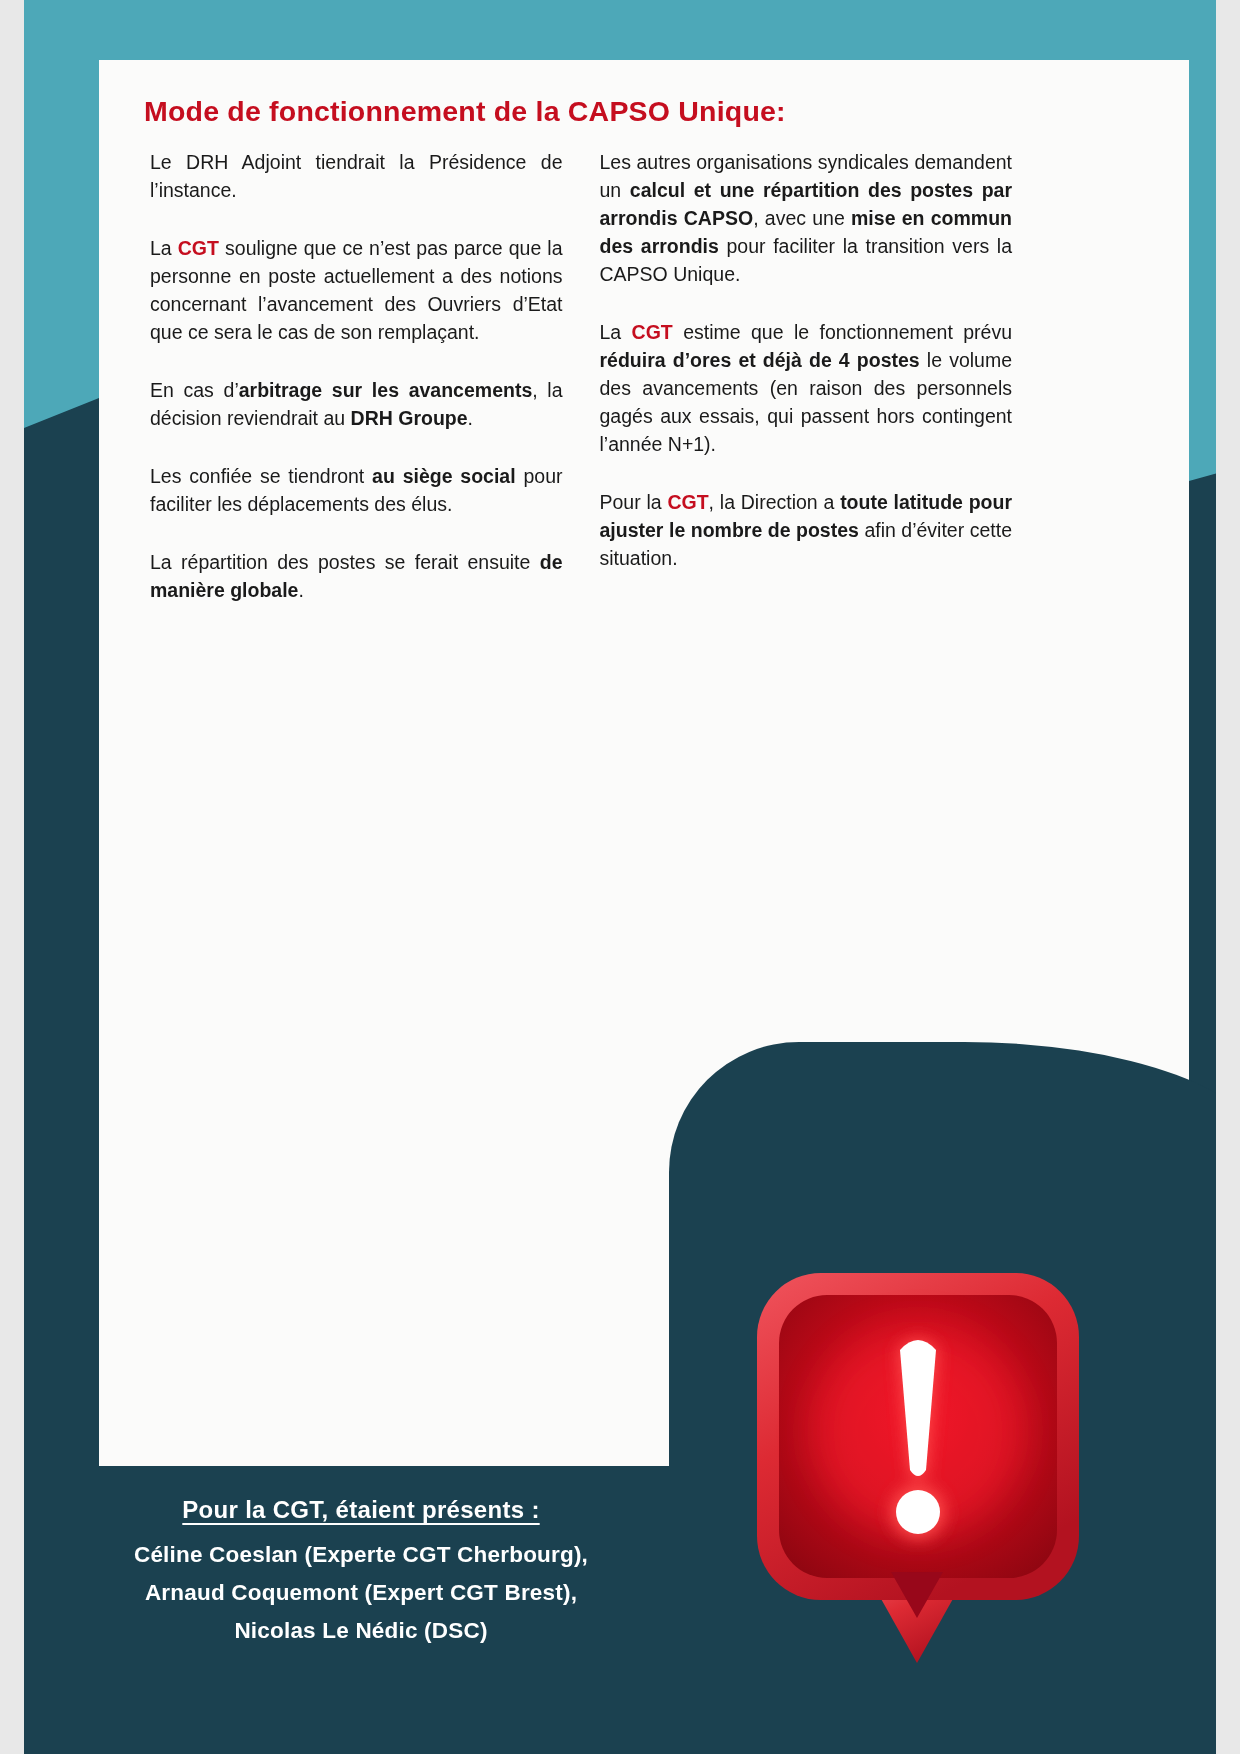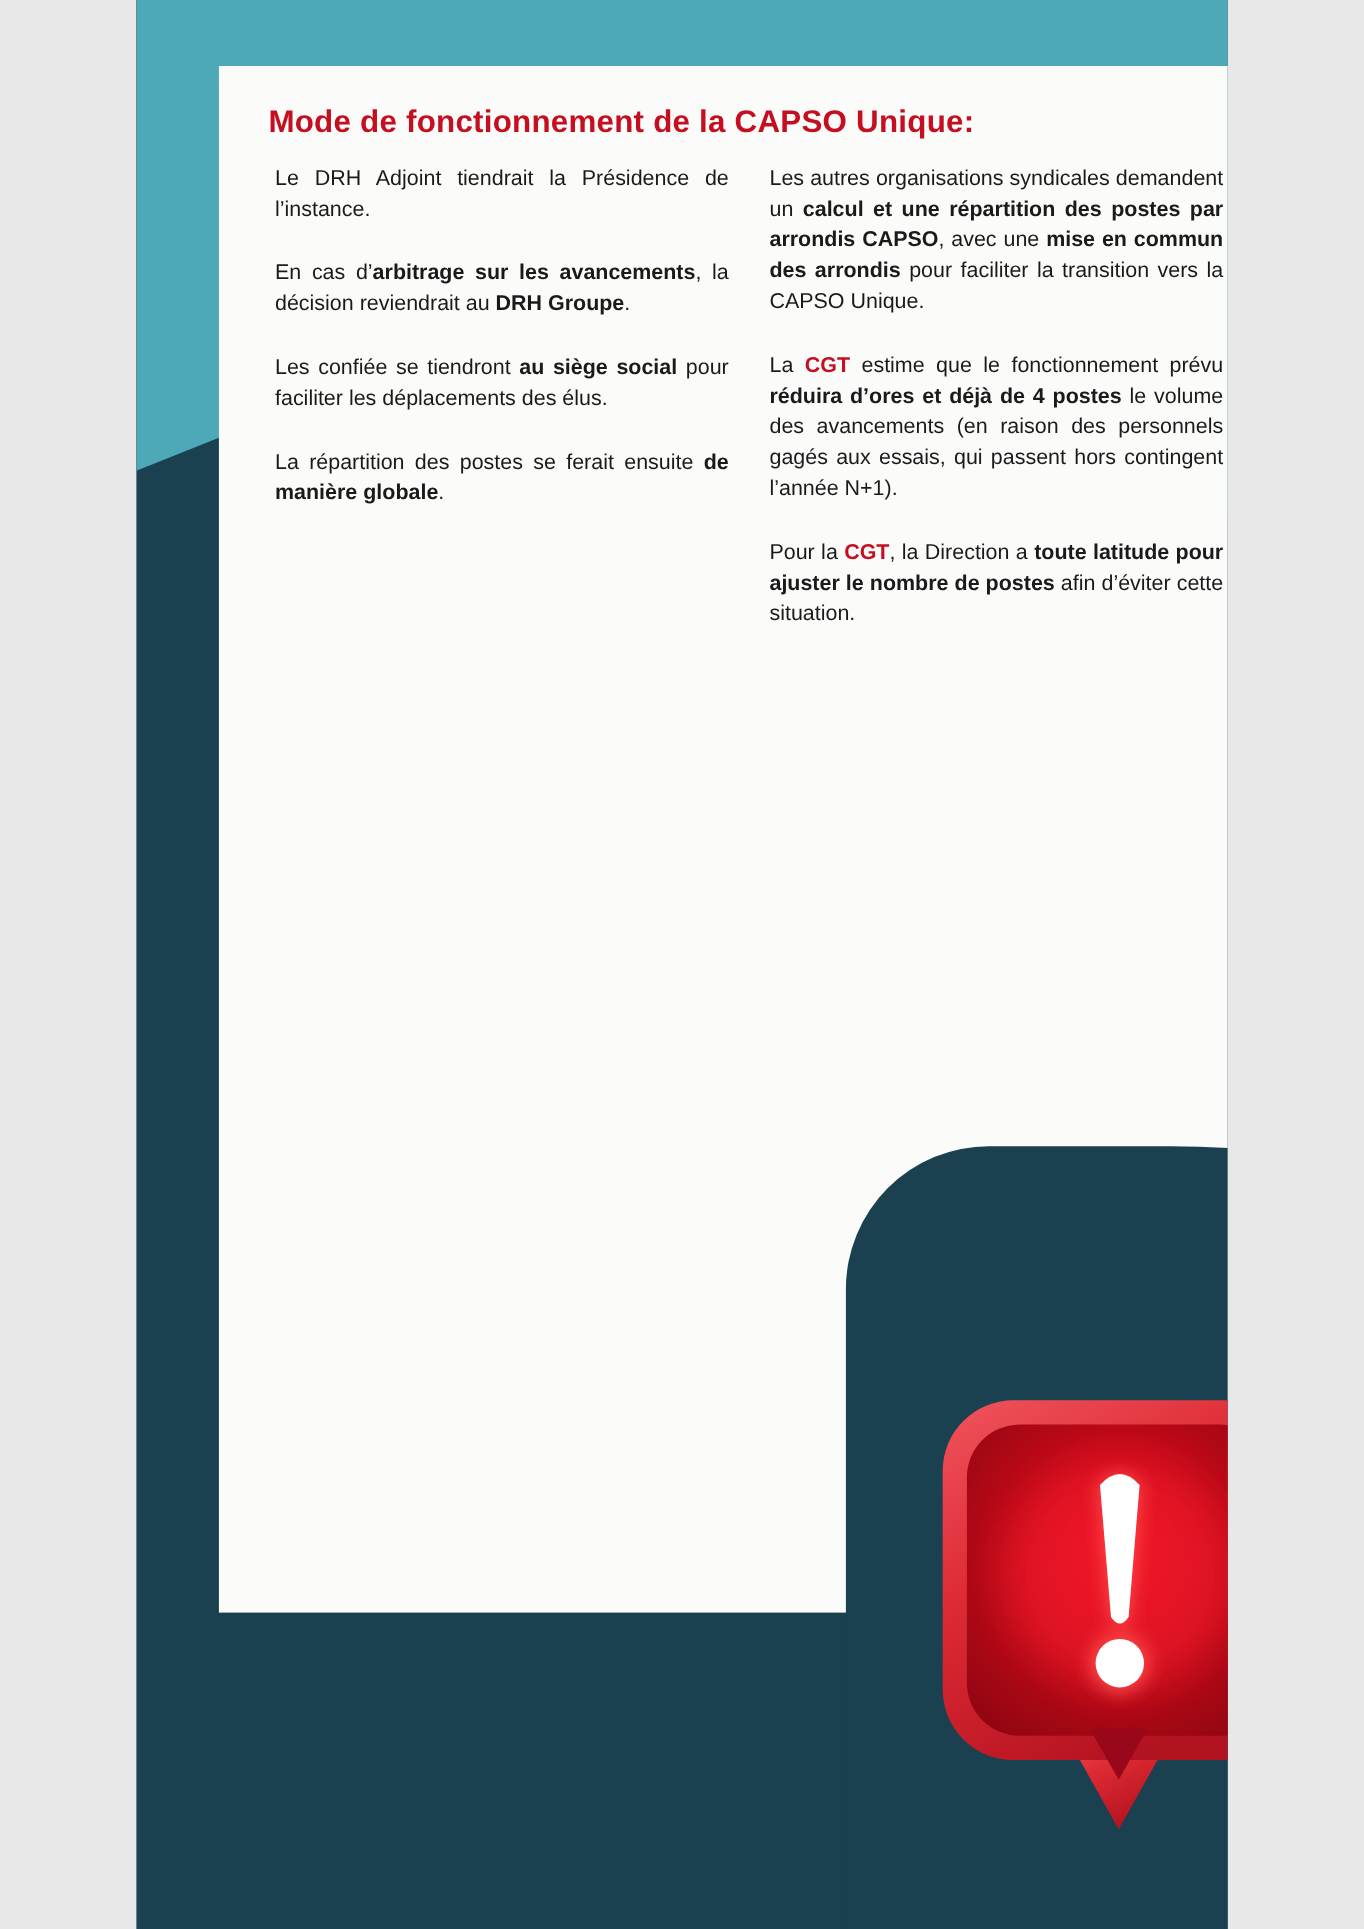--- a/index.html
+++ b/index.html
@@ -1,18 +1,18 @@
 <!DOCTYPE html>
 <html lang="fr" style="--teal: #4da8b8; --navy: #1b4150; --red: #c50e1f; --card: #fbfbfa;"><head>
 <meta charset="utf-8">
 <style>
   html,body{margin:0;padding:0;background:#e8e8e8;}
   .page{
     position:relative;
-    width:992px;height:1754px;
+    width:1192px;height:1754px;
     margin:0 auto;
     background:var(--navy,#1b4150);
     overflow:hidden;
     font-family:"Liberation Sans","DejaVu Sans",sans-serif;
   }
   
   .teal-band{
     position:absolute;left:0;top:0;width:1240px;height:520px;
     background:var(--teal,#4da8b8);
     clip-path:polygon(0 0,1240px 0,1240px 460px,1165px 481px,75px 398px,0 428px);
@@ -67,20 +67,21 @@
 
 <div class="page">
 
   <div class="teal-band"></div>
 
   <div class="card">
     <h1>Mode de fonctionnement de la CAPSO Unique:</h1>
     <div class="cols">
       <div class="col" id="col-left">
           <p><span>Le DRH Adjoint tiendrait la Présidence de l’instance.</span></p>
+          <p><span>La </span><span class="cgt">CGT</span><span> souligne que ce n’est pas parce que la personne en poste actuellement a des notions concernant l’avancement des Ouvriers d’Etat que ce sera le cas de son remplaçant.</span></p>
           <p><span>En cas d’</span><span class="b">arbitrage sur les avancements</span><span>, la décision reviendrait au </span><span class="b">DRH Groupe</span><span>.</span></p>
           <p><span>Les confiée se tiendront </span><span class="b">au siège social</span><span> pour faciliter les déplacements des élus.</span></p>
           <p><span>La répartition des postes se ferait ensuite </span><span class="b">de manière globale</span><span>.</span></p>
         </div>
       <div class="col" id="col-right">
           <p><span>Les autres organisations syndicales demandent un </span><span class="b">calcul et une répartition des postes par arrondis CAPSO</span><span>, avec une </span><span class="b">mise en commun des arrondis</span><span> pour faciliter la transition vers la CAPSO Unique.</span></p>
           <p><span>La </span><span class="cgt">CGT</span><span> estime que le fonctionnement prévu </span><span class="b">réduira d’ores et déjà de 4 postes</span><span> le volume des avancements (en raison des personnels gagés aux essais, qui passent hors contingent l’année N+1).</span></p>
           <p><span>Pour la </span><span class="cgt">CGT</span><span>, la Direction a </span><span class="b">toute latitude pour ajuster le nombre de postes</span><span> afin d’éviter cette situation.</span></p>
         </div>
     </div>
@@ -120,14 +121,22 @@
 
     <g filter="url(#blur8)" opacity="0.95">
       <path d="M148 84 Q168 62 188 84 L177 206 Q168 220 159 206 Z" fill="#ff4b4b"></path>
       <circle cx="168" cy="246" r="27" fill="#ff4b4b"></circle>
     </g>
 
     <path d="M150 84 Q168 64 186 84 L176 204 Q168 216 160 204 Z" fill="#ffffff"></path>
     <circle cx="168" cy="246" r="22" fill="#ffffff"></circle>
   </svg>
 
+  <div class="footer">
+    <div class="footer-title">Pour la CGT, étaient présents :</div>
+    <div id="attendee-list">
+        <div class="attendee">Céline Coeslan (Experte CGT Cherbourg),</div>
+        <div class="attendee">Arnaud Coquemont (Expert CGT Brest),</div>
+        <div class="attendee">Nicolas Le Nédic (DSC)</div>
+      </div>
+  </div>
 
 </div>
 
 </body></html>

